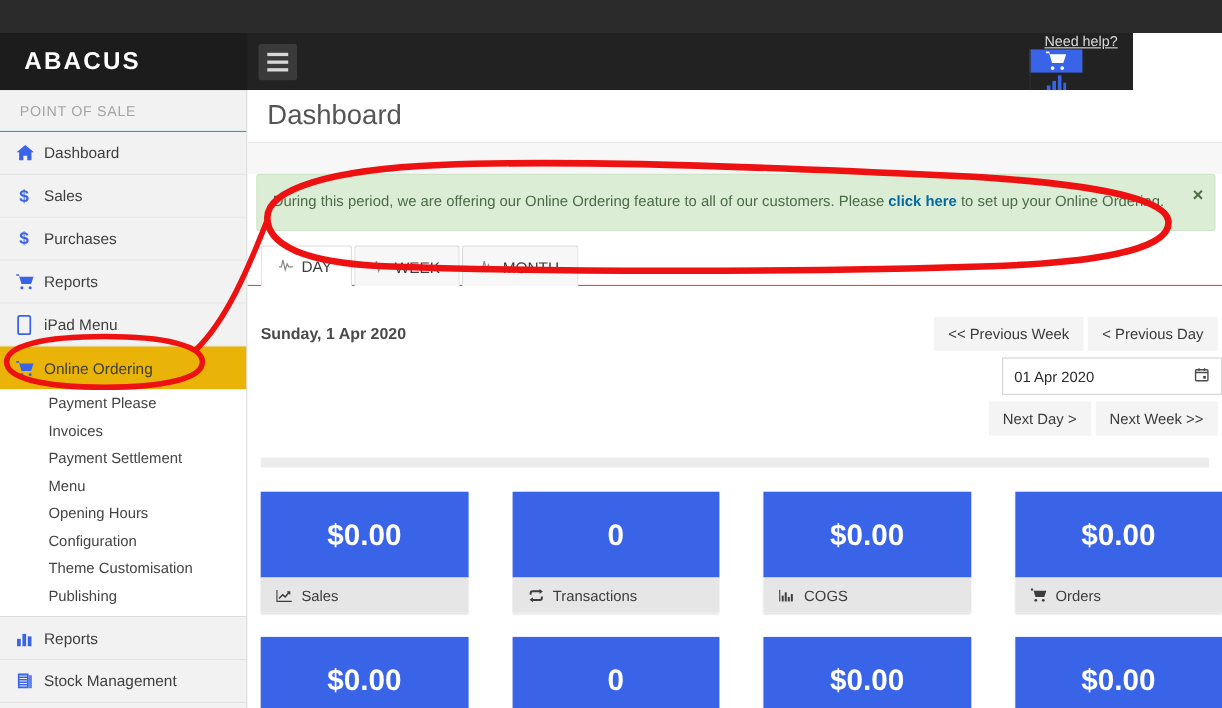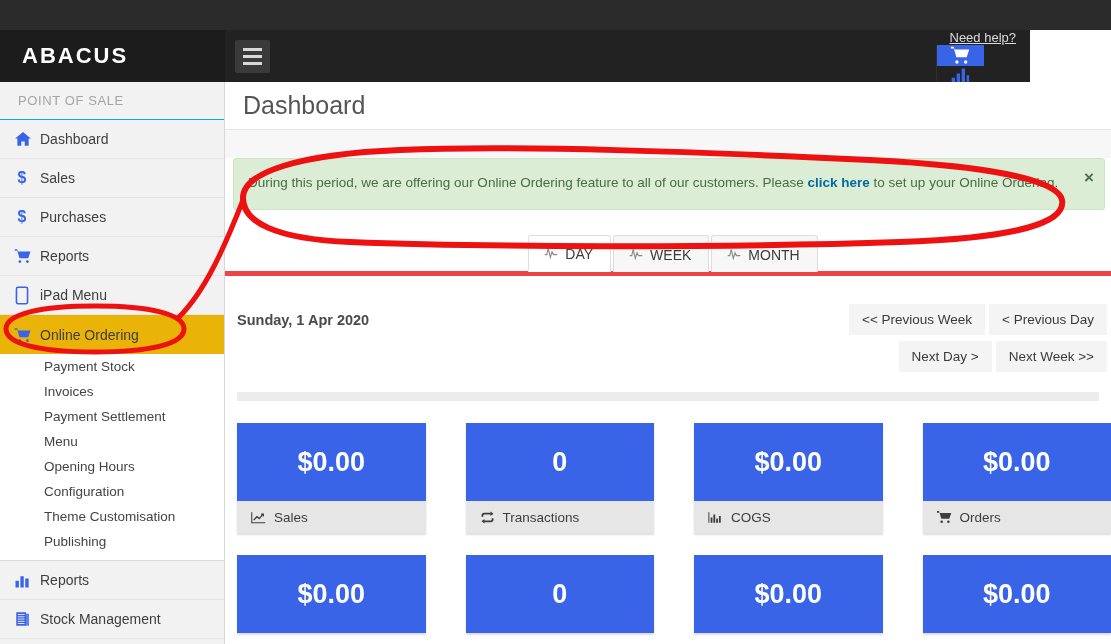--- a/index.html
+++ b/index.html
@@ -101,21 +101,21 @@
     padding: 14px 36px 16px 14px;
     font-size: 13.5px; color: #4b6b45; line-height: 1.5;
   }
   .alert a { color: #0369a1; font-weight: bold; text-decoration: none; cursor: pointer; }
   .alert-close {
     position: absolute; right: 10px; top: 10px;
     font-size: 17px; color: #4e6c48; cursor: pointer; font-weight: bold;
     background: none; border: none; line-height: 1;
   }
 
-  .tabs { display: flex; padding: 24px 0 0 12px; border-bottom: 5px solid #ef4444; justify-content: center; }
+  .tabs { display: flex; padding: 12px 0 0 12px; border-bottom: 1px solid #ef4444; }
   .tab {
     display: flex; align-items: center; gap: 7px;
     padding: 10px 17px 9px 15px; font-size: 14px; color: #3b3b3b;
     background: #f7f7f7; border: 1px solid #dddddd; border-bottom: none;
     border-radius: 3px 3px 0 0; margin-right: 2px; cursor: pointer;
     position: relative; top: 1px;
   }
   .tab.active { background: #ffffff; border-bottom: 1px solid #ffffff; }
   .tab .pulse { color: #8a8a8a; }
 
@@ -311,21 +311,21 @@
     <div class="sb-item open">
       <span class="sb-ico">
         <svg width="18" height="18" viewBox="0 0 24 24" fill="currentColor">
             <path d="M1 3h3.2l1 3H22l-3 9H7.3L6.1 10.6 4.3 5H1V3zm6.9 14.5a1.9 1.9 0 1 1 0 3.8 1.9 1.9 0 0 1 0-3.8zm10 0a1.9 1.9 0 1 1 0 3.8 1.9 1.9 0 0 1 0-3.8z"></path>
           </svg>
       </span>
       <span>Online Ordering</span>
     </div>
 
     <div class="sb-sub">
-      <div class="sb-sub-item">Payment Stock</div>
+      <div class="sb-sub-item">Payment Please</div>
       <div class="sb-sub-item">Invoices</div>
       <div class="sb-sub-item">Payment Settlement</div>
       <div class="sb-sub-item">Menu</div>
       <div class="sb-sub-item">Opening Hours</div>
       <div class="sb-sub-item">Configuration</div>
       <div class="sb-sub-item">Theme Customisation</div>
       <div class="sb-sub-item">Publishing</div>
     </div>
 
     <div class="sb-item">
@@ -393,20 +393,30 @@
         </span>
         <span>MONTH</span>
       </div>
     </div>
 
     <div class="daterow">
       <div class="daylabel">Sunday, 1 Apr 2020</div>
       <div class="datenav">
         <button class="dbtn">&lt;&lt; Previous Week</button>
         <button class="dbtn">&lt; Previous Day</button>
+        <div class="dateinput">
+          <span>01 Apr 2020</span>
+          <span class="cal">
+            <svg width="15" height="15" viewBox="0 0 24 24" fill="none" stroke="currentColor" stroke-width="2">
+                <rect x="3" y="5" width="18" height="16" rx="1.5"></rect>
+                <path d="M3 9h18M8 3v4M16 3v4"></path>
+                <rect x="14" y="14" width="4" height="4" fill="currentColor" stroke="none"></rect>
+              </svg>
+          </span>
+        </div>
         <div class="datenav-row2">
           <button class="dbtn">Next Day &gt;</button>
           <button class="dbtn">Next Week &gt;&gt;</button>
         </div>
       </div>
     </div>
 
     <div class="divider-bar"></div>
 
     <div class="cards">

